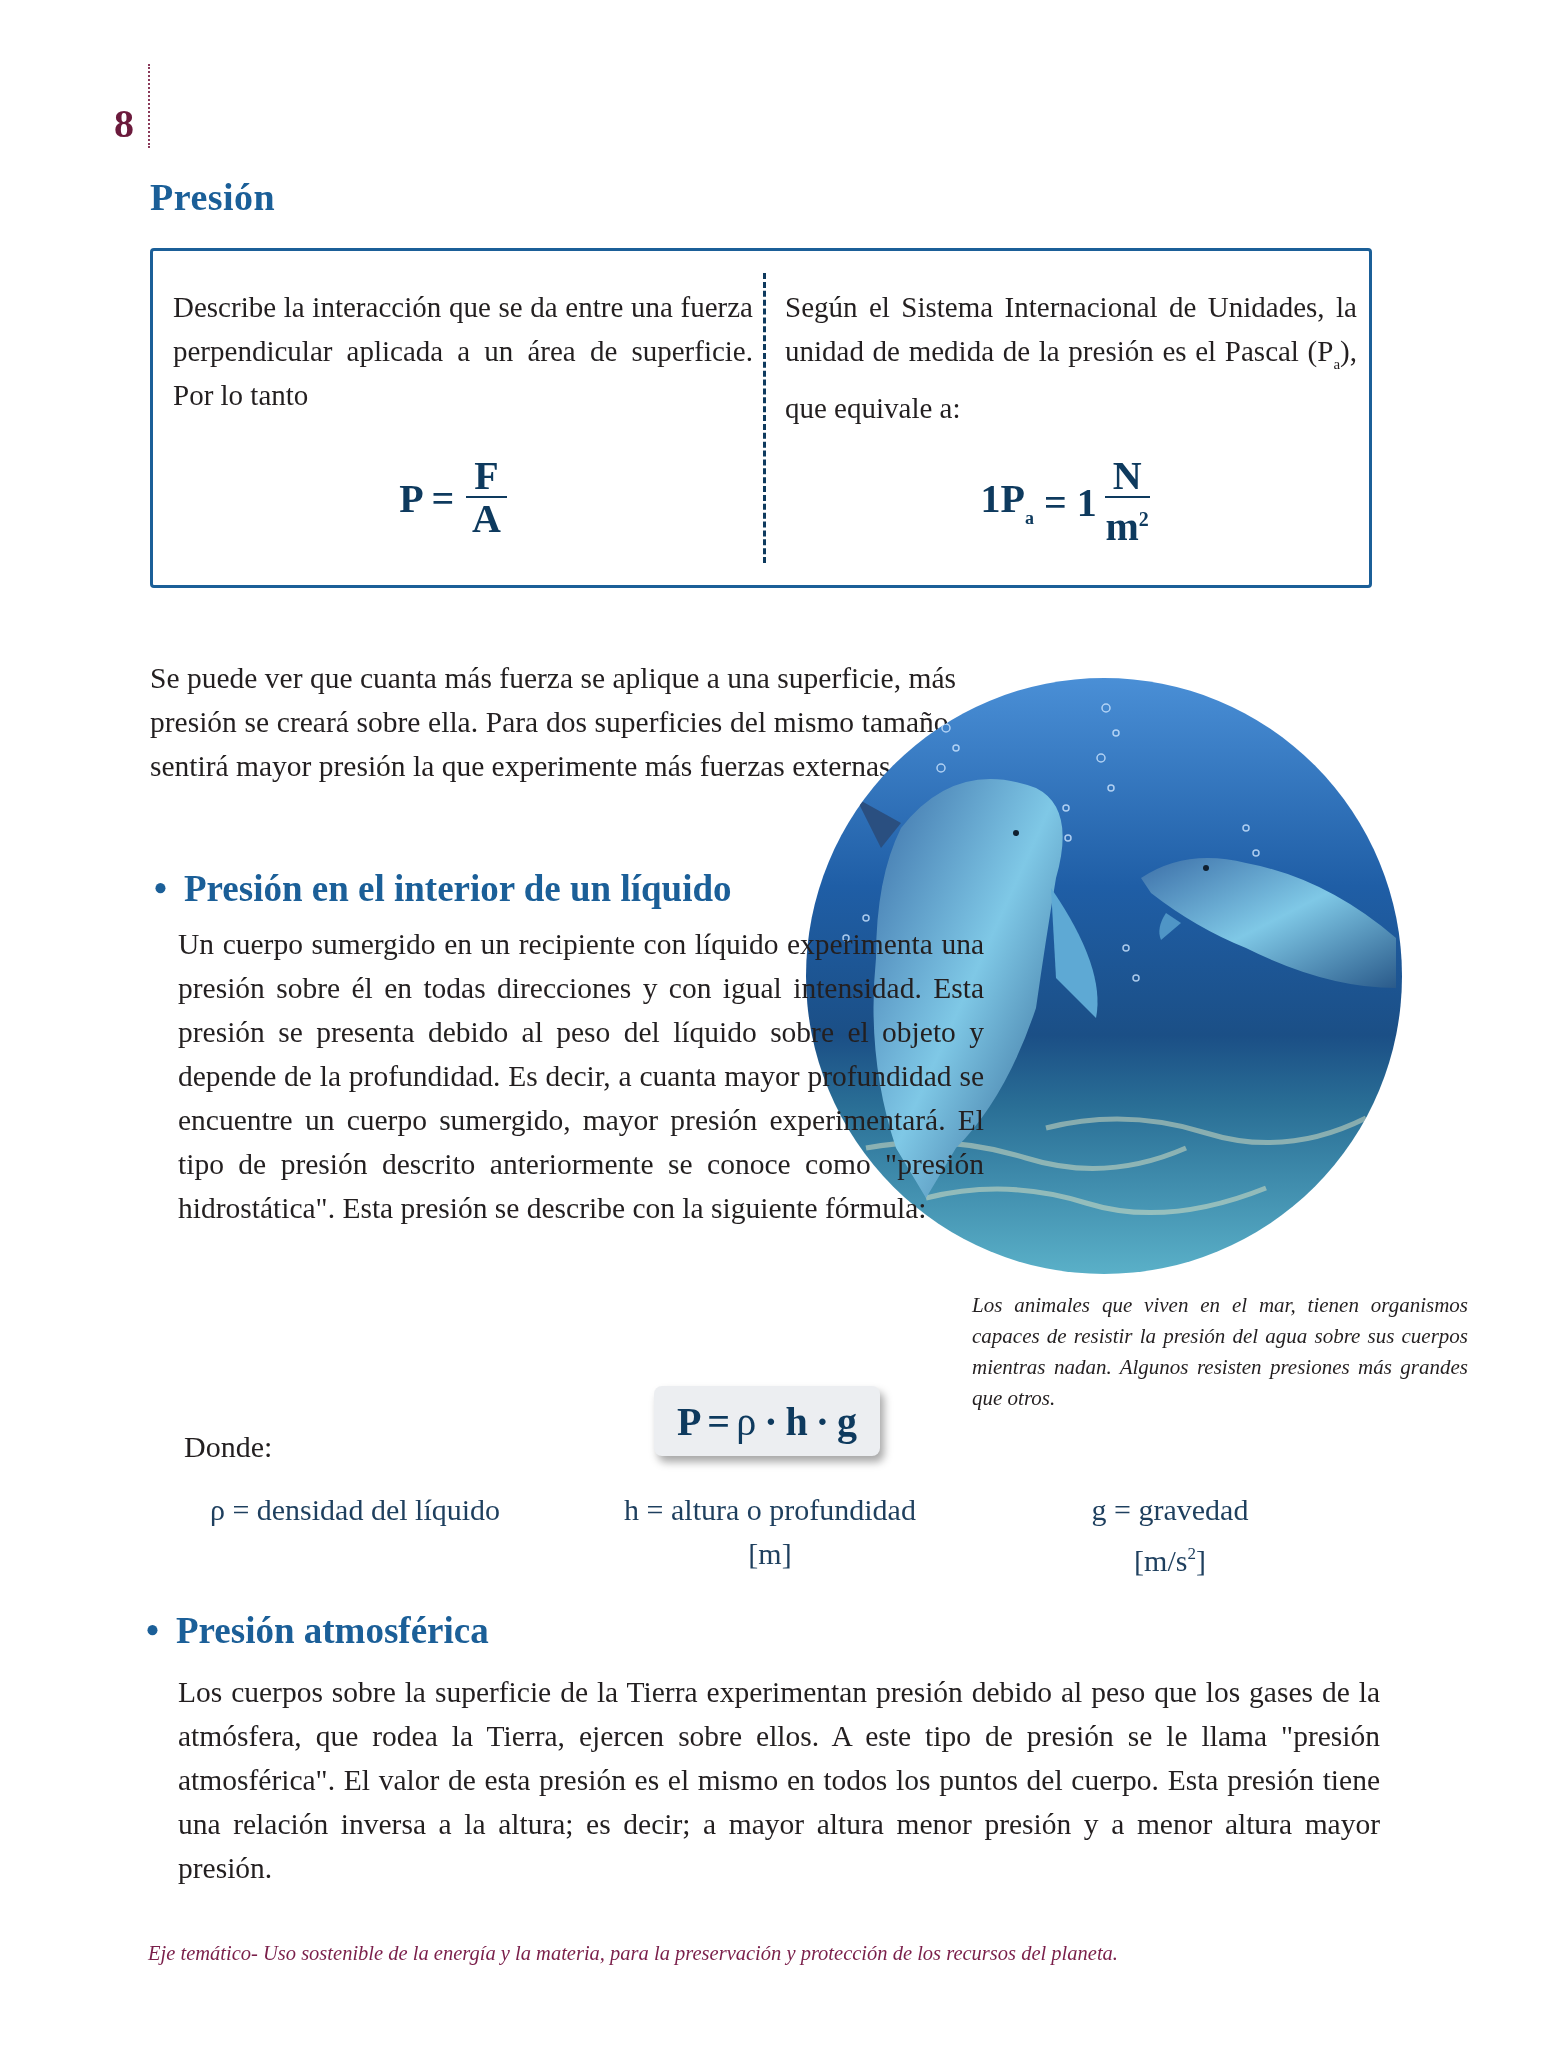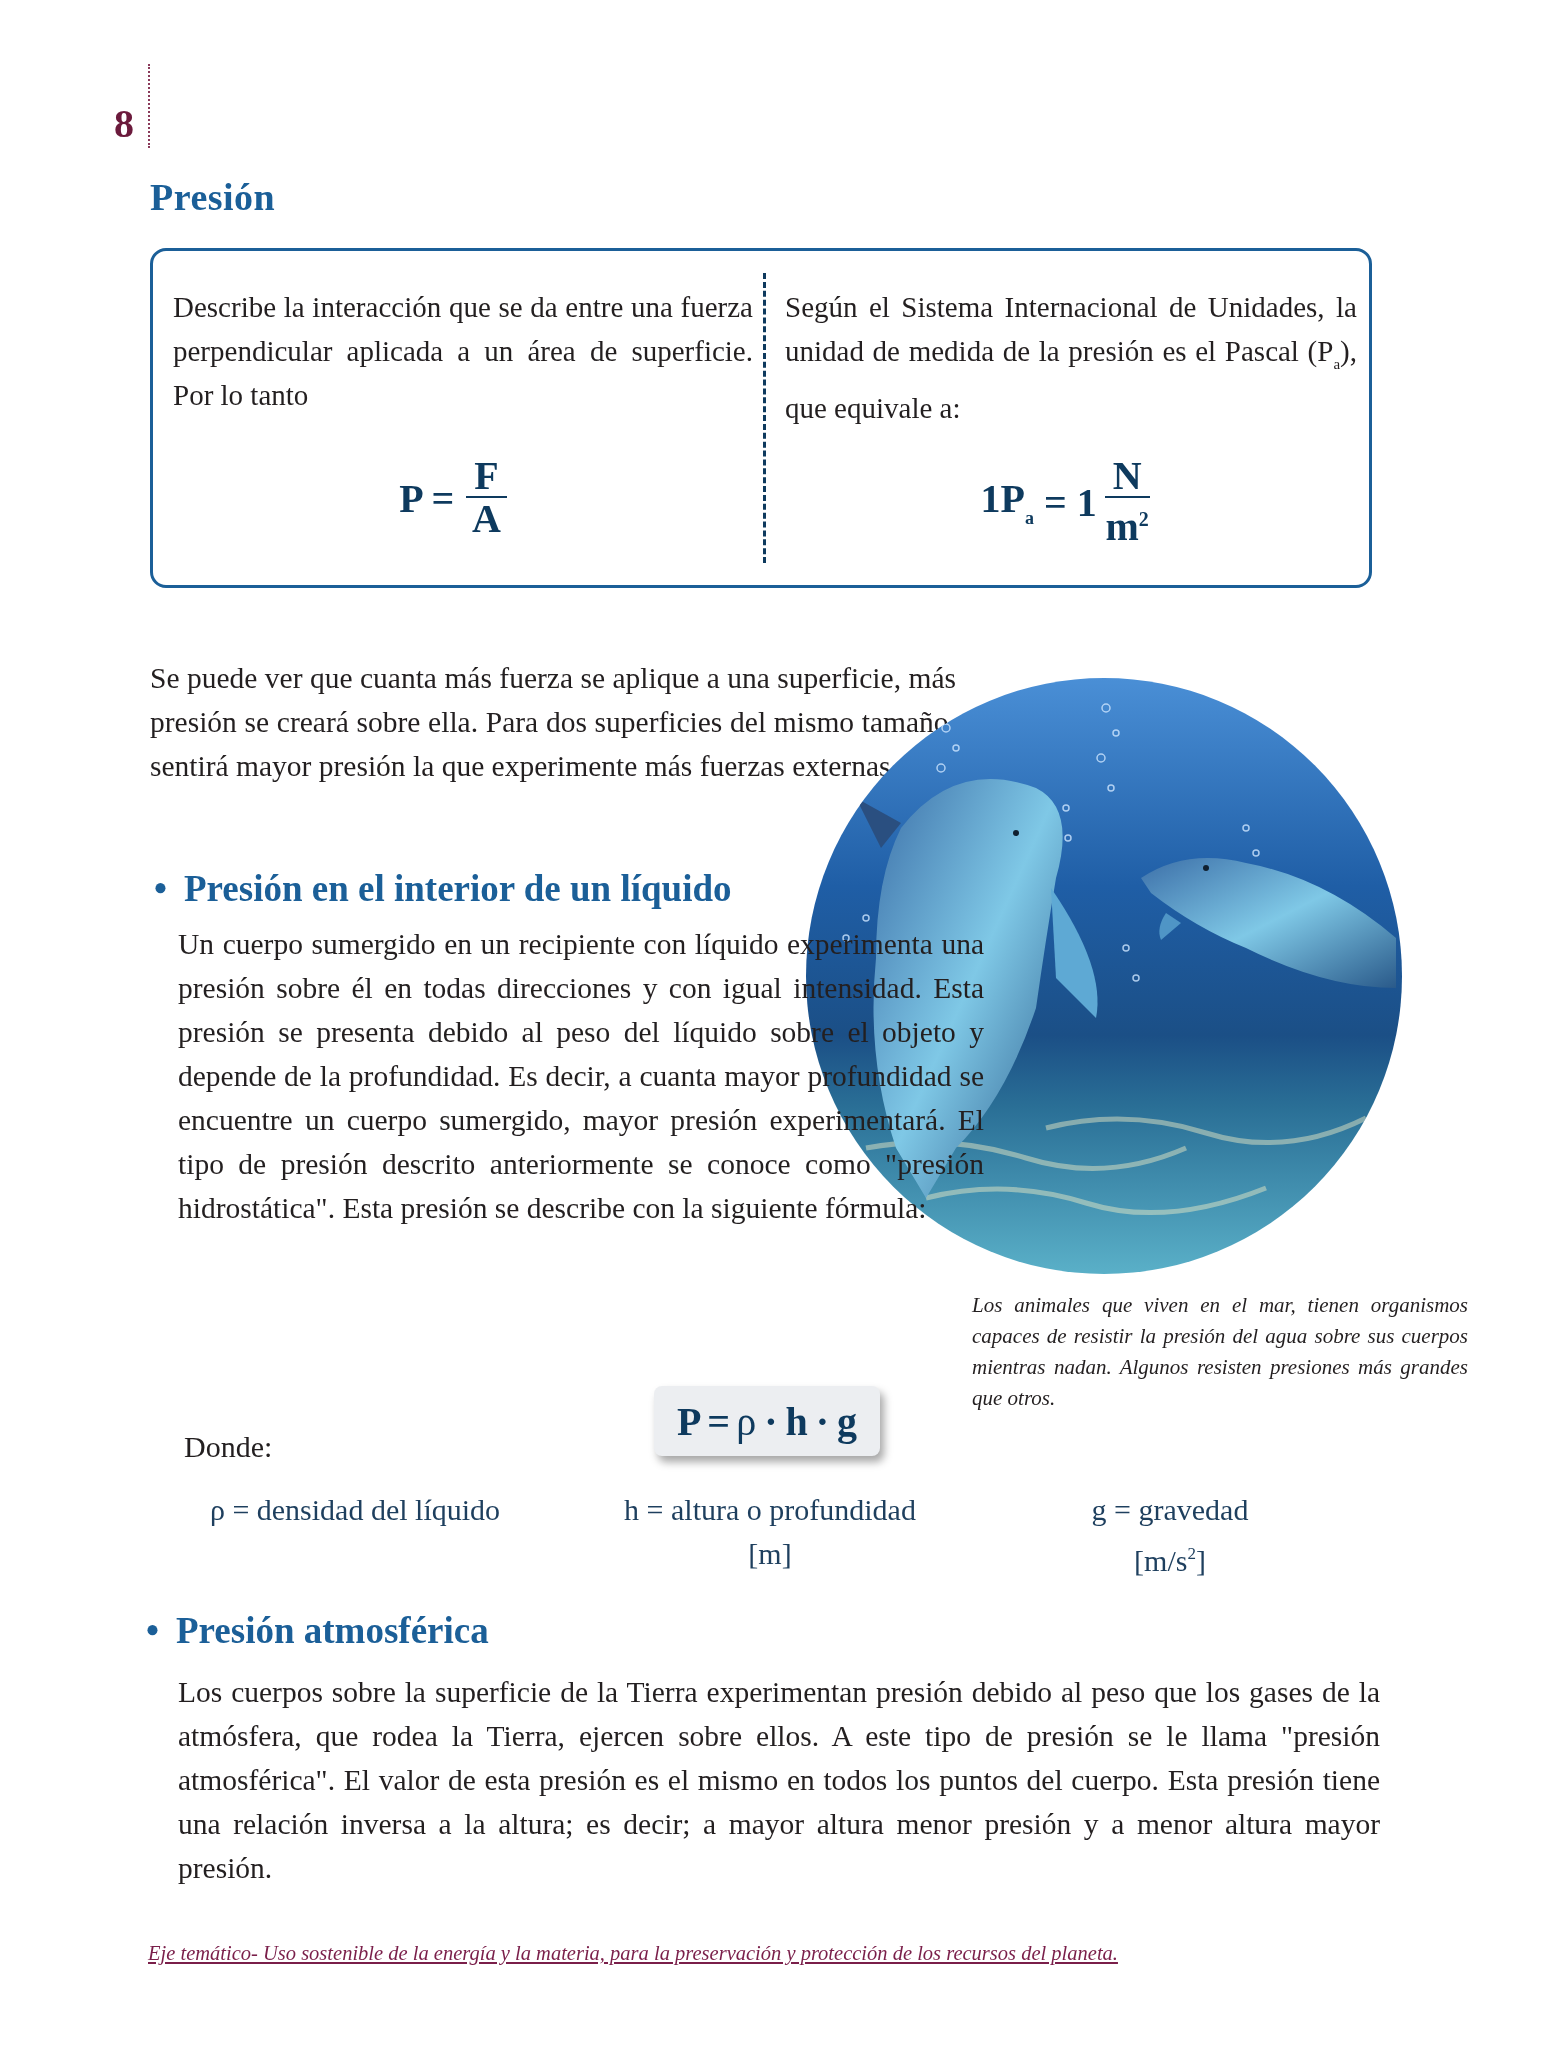--- a/index.html
+++ b/index.html
@@ -2,21 +2,21 @@
 <html><head>
 <meta charset="utf-8">
 <style>
   html, body { margin:0; padding:0; }
   body { width:1564px; height:2048px; background:#ffffff; position:relative; overflow:hidden;
          font-family:"Liberation Serif","DejaVu Serif",serif; color:#231f20; }
   .abs { position:absolute; }
   .pagenum { left:114px; top:104px; font-size:40px; font-weight:bold; color:#6b1a3c; line-height:1; }
   .pagerule { left:148px; top:64px; width:0; height:84px; border-left:2px dotted #8a3a5a; }
   .title { left:150px; top:178px; font-size:38px; font-weight:bold; color:#1b5f98; line-height:1; letter-spacing:0.5px; }
-  .box { left:150px; top:248px; width:1222px; height:340px; border:3px solid #1b5f98; border-radius:16px; box-sizing:border-box; }
+  .box { left:150px; top:248px; width:1222px; height:340px; border:3px solid #1b5f98; border-radius:4px; box-sizing:border-box; }
   .box-div { left:610px; top:22px; height:290px; width:0; border-left:3px dashed #0e3a5e; }
   .box-text { font-size:29px; line-height:44px; color:#231f20; }
   .box-left { left:20px; top:34px; width:580px; text-align:justify; }
   .box-right { left:632px; top:34px; width:572px; text-align:justify; }
   .formula { font-weight:bold; color:#0e3a5e; font-size:40px; }
   .frac { display:inline-flex; flex-direction:column; align-items:center; vertical-align:middle; margin-left:8px; }
   .frac .num { border-bottom:2px solid #0e3a5e; padding:0 8px; line-height:40px; }
   .frac .den { line-height:42px; }
   .sub { font-size:18px; vertical-align:-12px; }
   .sup { font-size:20px; vertical-align:14px; }
@@ -35,21 +35,21 @@
           box-shadow:4px 6px 8px rgba(0,0,0,0.35); display:flex; align-items:center; justify-content:center;
           font-weight:bold; color:#0e3a5e; font-size:40px; }
   .fbox .rho { font-weight:normal; }
   .donde { left:184px; top:1430px; font-size:30px; color:#231f20; }
   .defs { top:1488px; font-size:30px; line-height:44px; color:#1e3f5e; text-align:center; }
   .d1 { left:180px; width:350px; }
   .d2 { left:590px; width:360px; }
   .d3 { left:1050px; width:240px; }
   .h-atm { left:146px; top:1612px; }
   .p3 { left:178px; top:1670px; width:1202px; }
-  .footer { left:148px; top:1942px; font-size:20.5px; font-style:italic; color:#7a1f4a;text-decoration:underline; }
+  .footer { left:148px; top:1942px; font-size:20.5px; font-style:italic; color:#7a1f4a; }
 </style>
 </head>
 <body>
 
 <div class="abs pagenum">8</div>
 <div class="abs pagerule"></div>
 
 <h1 class="abs title" style="margin:0">Presión</h1>
 
 <div class="abs box">

